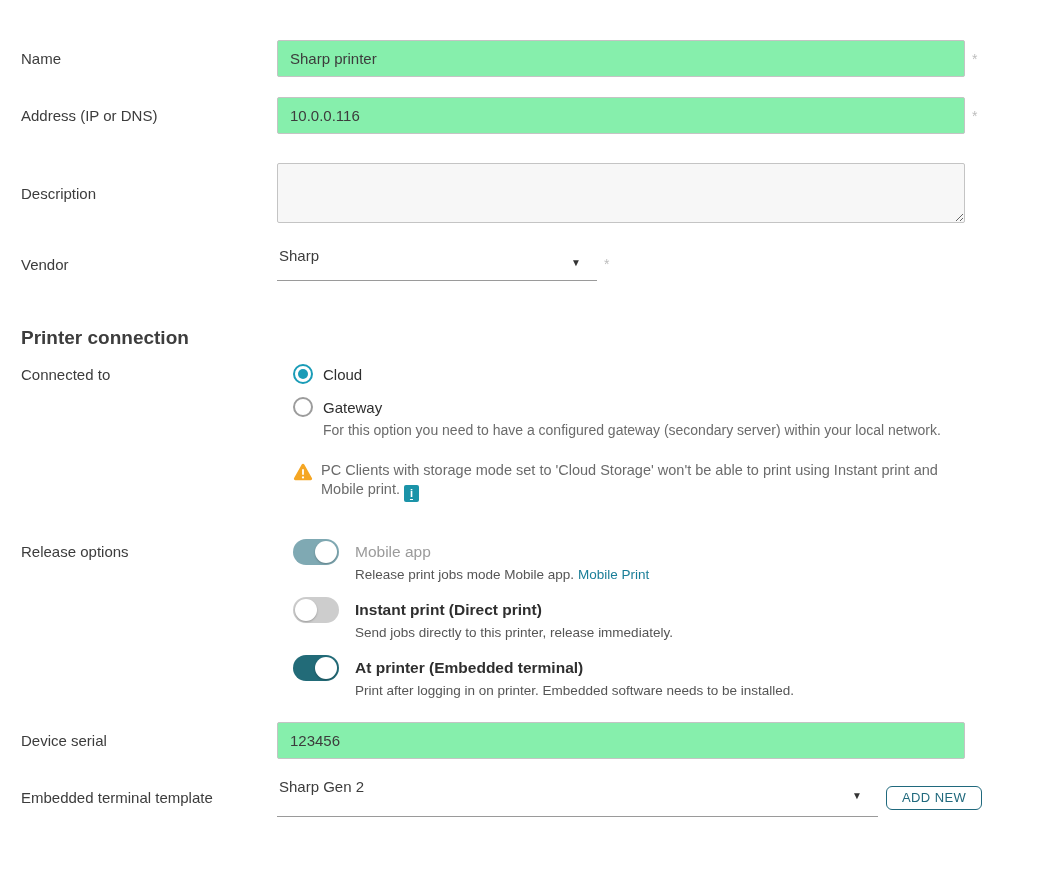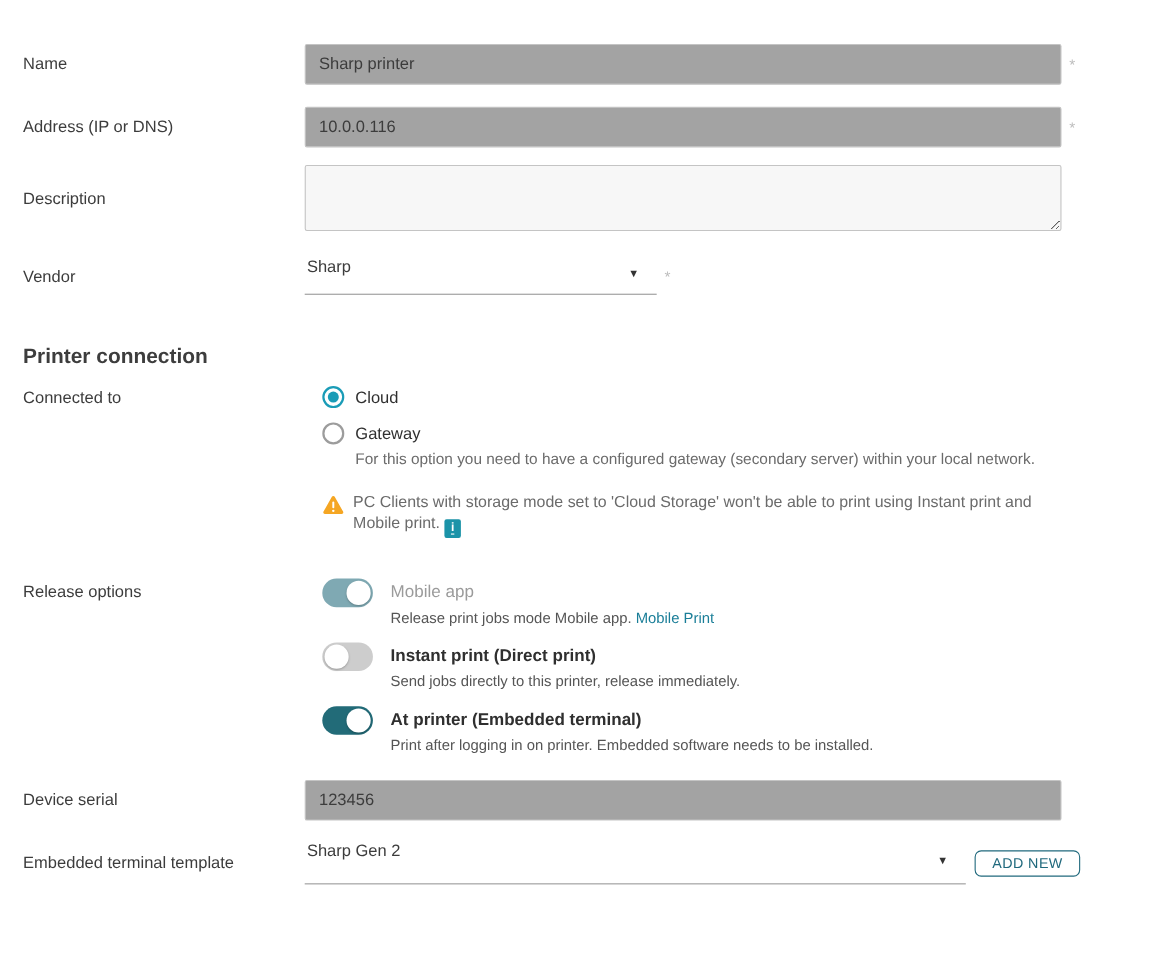--- a/index.html
+++ b/index.html
@@ -13,21 +13,21 @@
 
   .row { display:flex; align-items:center; }
   .row.top { align-items:flex-start;gap:16px; }
   .row-label {
     width:277px; padding-left:21px; flex-shrink:0;
     font-size:15px; font-weight:500; color:#3c3c3c;
   }
   .field-wrap { display:flex; align-items:center; }
 
   .text-input {
-    width:688px; height:37px; background:#a3a3a3;
+    width:688px; height:37px; background:#86efac;
     border:1px solid #c4c4c4; border-radius:2px;
     padding:0 12px; font-size:15px; color:#3c3c3c;
     font-family:inherit; outline:none;
   }
   textarea.text-area {
     width:688px; height:60px; background:#f7f7f7;
     border:1px solid #c4c4c4; border-radius:2px;
     padding:6px 12px; font-size:15px; color:#3c3c3c;
     font-family:inherit; outline:none; resize:both; overflow:auto;
   }
@@ -109,21 +109,21 @@
   .add-new-btn {
     margin-left:8px; height:24px; padding:0 15px;
     background:#ffffff; border:1px solid #20697d; border-radius:6px;
     color:#20697d; font-size:13px; font-weight:500; letter-spacing:0.4px;
     font-family:inherit; cursor:pointer;
   }
 
   
   .r-name       { margin-top:0; }
   .r-address    { margin-top:20px; }
-  .r-desc       { margin-top:16px; }
+  .r-desc       { margin-top:29px; }
   .r-vendor     { margin-top:24px; }
   .r-connected  { margin-top:15px; }
   .r-release    { margin-top:37px; }
   .r-serial     { margin-top:9px; }
   .r-template   { margin-top:19px; }
   .gateway-line { margin-top:13px; }
 </style>
 </head>
 <body>
 

